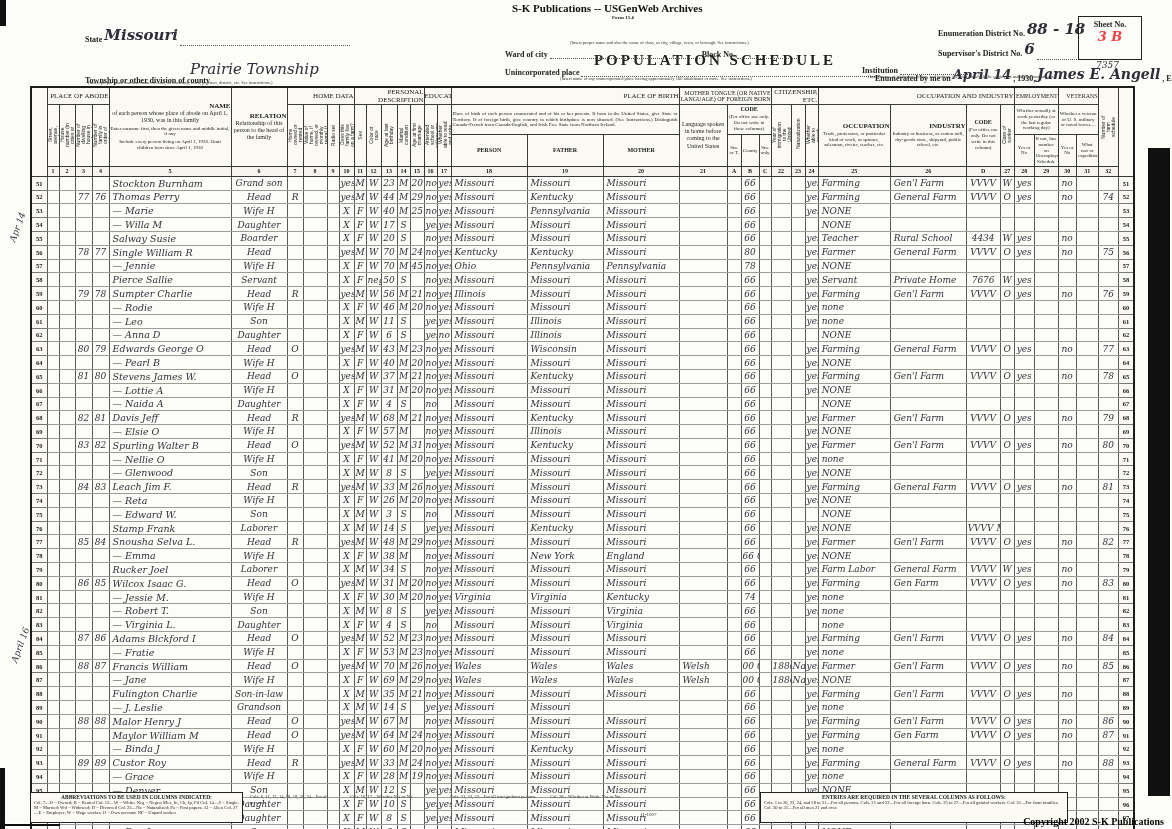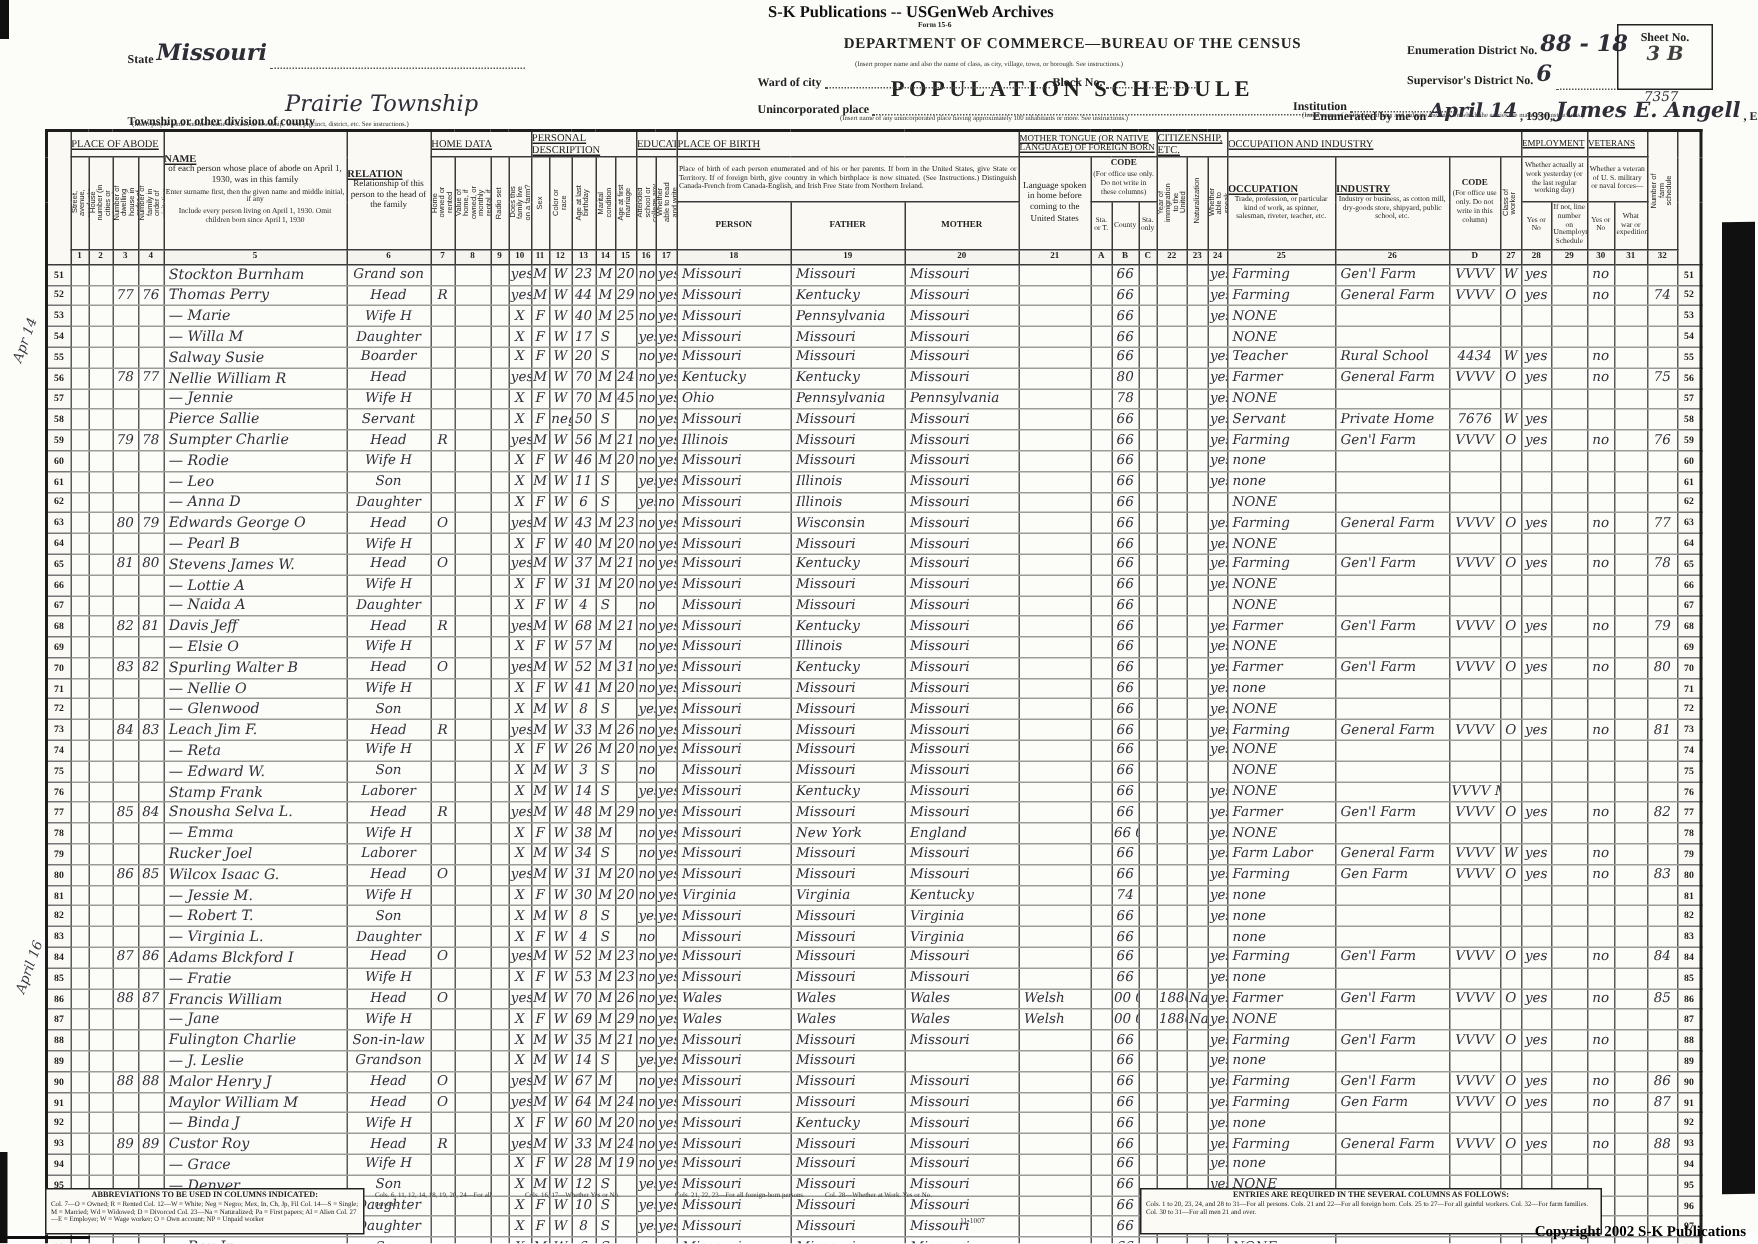--- a/index.html
+++ b/index.html
@@ -12,28 +12,28 @@
   .dept{position:absolute;left:500px;top:24px;width:430px;text-align:center;font:bold 10px "Liberation Serif",serif;letter-spacing:.5px;}
   .title{position:absolute;left:500px;top:36px;width:430px;text-align:center;font:bold 14px "Liberation Serif",serif;letter-spacing:1px;}
   .subtitle{position:absolute;left:500px;top:52px;width:430px;text-align:center;font:bold 15px "Liberation Serif",serif;letter-spacing:3px;}
   .fld{position:absolute;font:bold 8px "Liberation Serif",serif;white-space:nowrap;}
   .dots{display:inline-block;border-bottom:1px dotted #555;height:10px;vertical-align:bottom;}
   .note{font:4.5px "Liberation Serif",serif;color:#333;position:absolute;white-space:nowrap;}
   .hw{font-family:"DejaVu Serif",serif;font-style:italic;color:#2e2e38;}
   .hwbig{font-size:15px;}
   .sheetbox{position:absolute;left:1078px;top:16px;width:62px;height:42px;border:1.5px solid #222;text-align:center;}
   .sheetbox .lbl{font:bold 8px "Liberation Serif",serif;margin-top:3px;}
-  .sheetbox .val{font:bold 13px "DejaVu Serif",serif;font-style:italic;color:#404040;}
+  .sheetbox .val{font:bold 13px "DejaVu Serif",serif;font-style:italic;color:#ef4444;}
   
   table.census{position:absolute;left:30px;top:86px;width:1103px;border-collapse:collapse;table-layout:fixed;
                border:2px solid #1d1d1d;}
   .census th{border:1px solid #3a3a3a;background:#faf9f4;padding:0;font-weight:normal;overflow:hidden;}
   .census td{border-left:1px solid #5a5a5a;border-right:1px solid #5a5a5a;border-bottom:1px solid #9b9b98;
              padding:0 1px;overflow:hidden;white-space:nowrap;height:12.8px;font-size:9px;text-align:center;}
-  .g{font:bold 7px "Liberation Serif",serif;text-align:left;text-decoration:underline;}
+  .g{font:bold 7px "Liberation Serif",serif;text-align:right;}
   .d{font:5px "Liberation Serif",serif;text-align:center;line-height:1.15;padding:1px;}
   .d6{font:6px "Liberation Serif",serif;text-align:center;line-height:1.2;}
   .vt{writing-mode:vertical-rl;transform:rotate(180deg);font:5px "Liberation Sans",sans-serif;
       line-height:1;text-align:center;margin:0 auto;max-height:28px;}
   .numr th{font:bold 6px "Liberation Serif",serif;height:9px;background:#f5f4ee;}
   td.ln{font:bold 6.5px "Liberation Serif",serif;color:#222;background:#faf9f4;border-bottom:1px solid #777;}
   td.hwc{font-family:"DejaVu Serif",serif;font-style:italic;color:#30303a;font-size:9px;}
   td.nm{text-align:left;font-size:9.5px;padding-left:3px;}
   td.lt{text-align:left;padding-left:3px;}
   
@@ -48,21 +48,20 @@
   .tinycode{position:absolute;font:5px "Liberation Serif",serif;color:#333;}
 </style>
 </head>
 <body>
 
 <div class="page">
   <div class="paper"></div>
 
   <div class="pub">S-K Publications -- USGenWeb Archives</div>
   <div class="formno">Form 15-6</div>
-  <div class="dept">DEPARTMENT OF COMMERCE—BUREAU OF THE CENSUS</div>
   <div class="subtitle">POPULATION SCHEDULE</div>
 
   <div class="fld" style="left:85px;top:28px;">
     <span>State</span>
     <span class="hw hwbig" style="position:relative;top:-2px;">Missouri</span>
     <span class="dots" style="width:170px;"></span>
   </div>
   <div class="fld" style="left:85px;top:77px;width:200px;white-space:normal;line-height:1.05;">
     <span>Township or other division of county</span>
   </div>
@@ -539,21 +538,21 @@
           <td class="hwc"></td>
           <td class="hwc"></td>
           <td class="ln">55</td>
         </tr>
         <tr>
           <td class="ln">56</td>
           <td class="hwc"></td>
           <td class="hwc"></td>
           <td class="hwc">78</td>
           <td class="hwc">77</td>
-          <td class="hwc nm">Nellie William R</td>
+          <td class="hwc nm">Single William R</td>
           <td class="hwc">Head</td>
           <td class="hwc"></td>
           <td class="hwc"></td>
           <td class="hwc"></td>
           <td class="hwc">yes</td>
           <td class="hwc">M</td>
           <td class="hwc">W</td>
           <td class="hwc">70</td>
           <td class="hwc">M</td>
           <td class="hwc">24</td>

